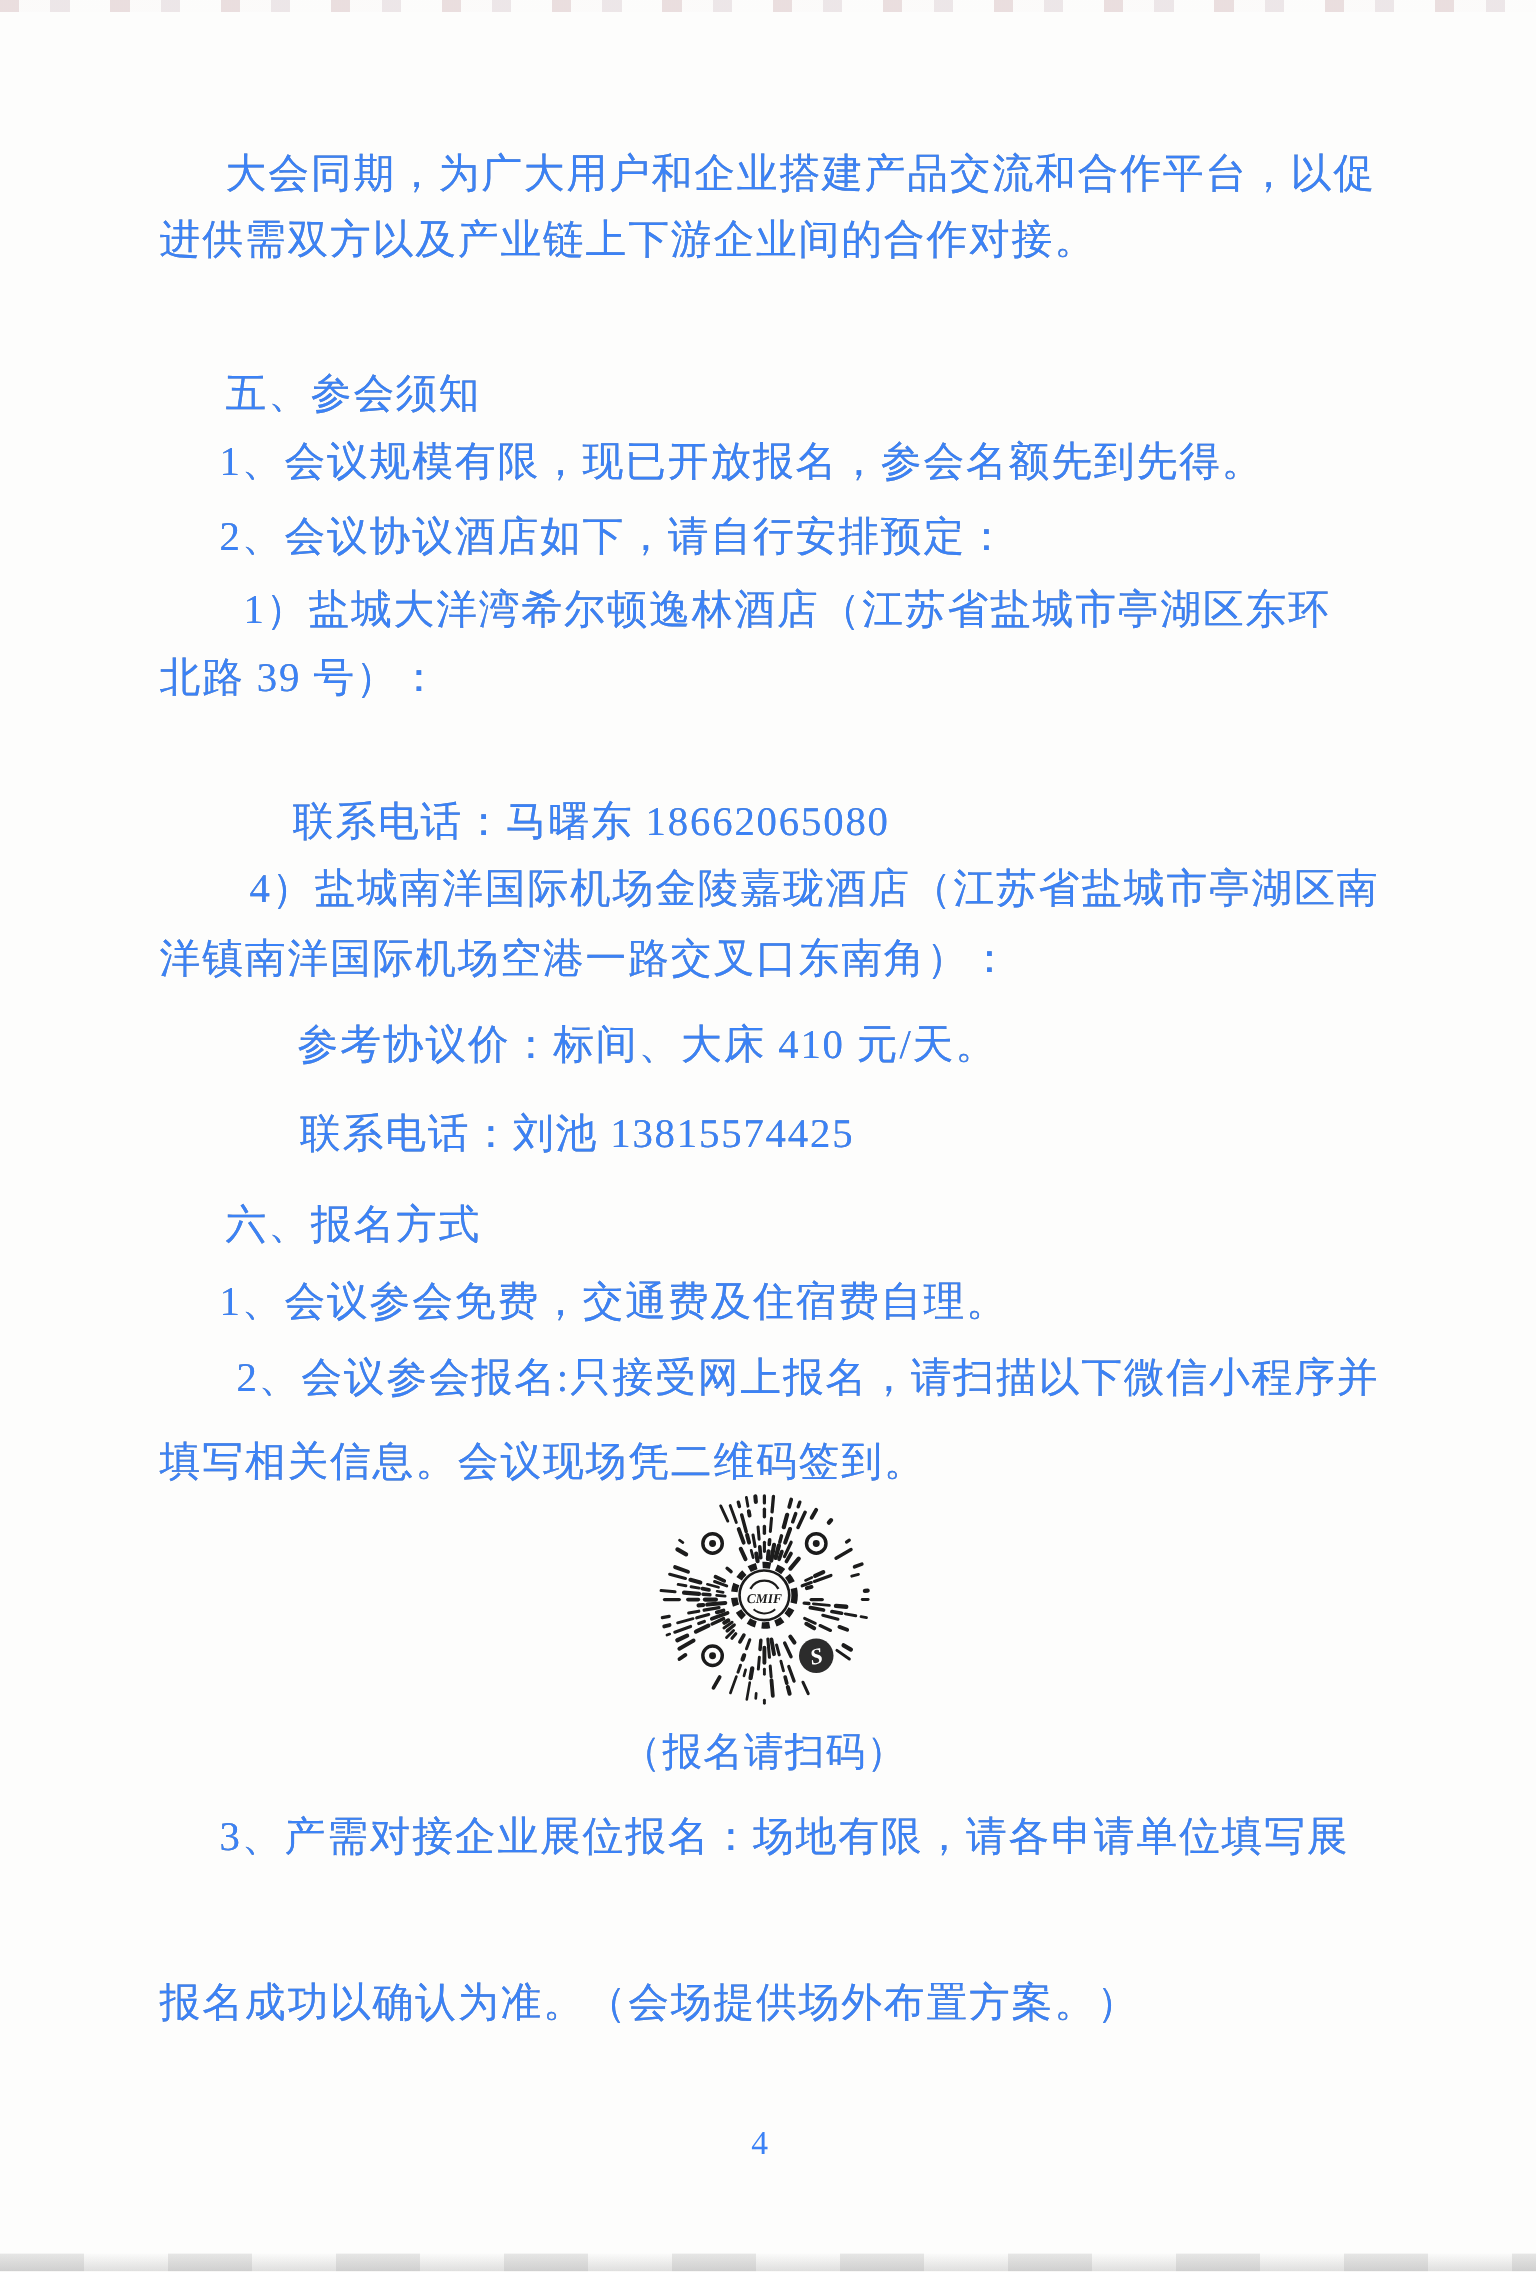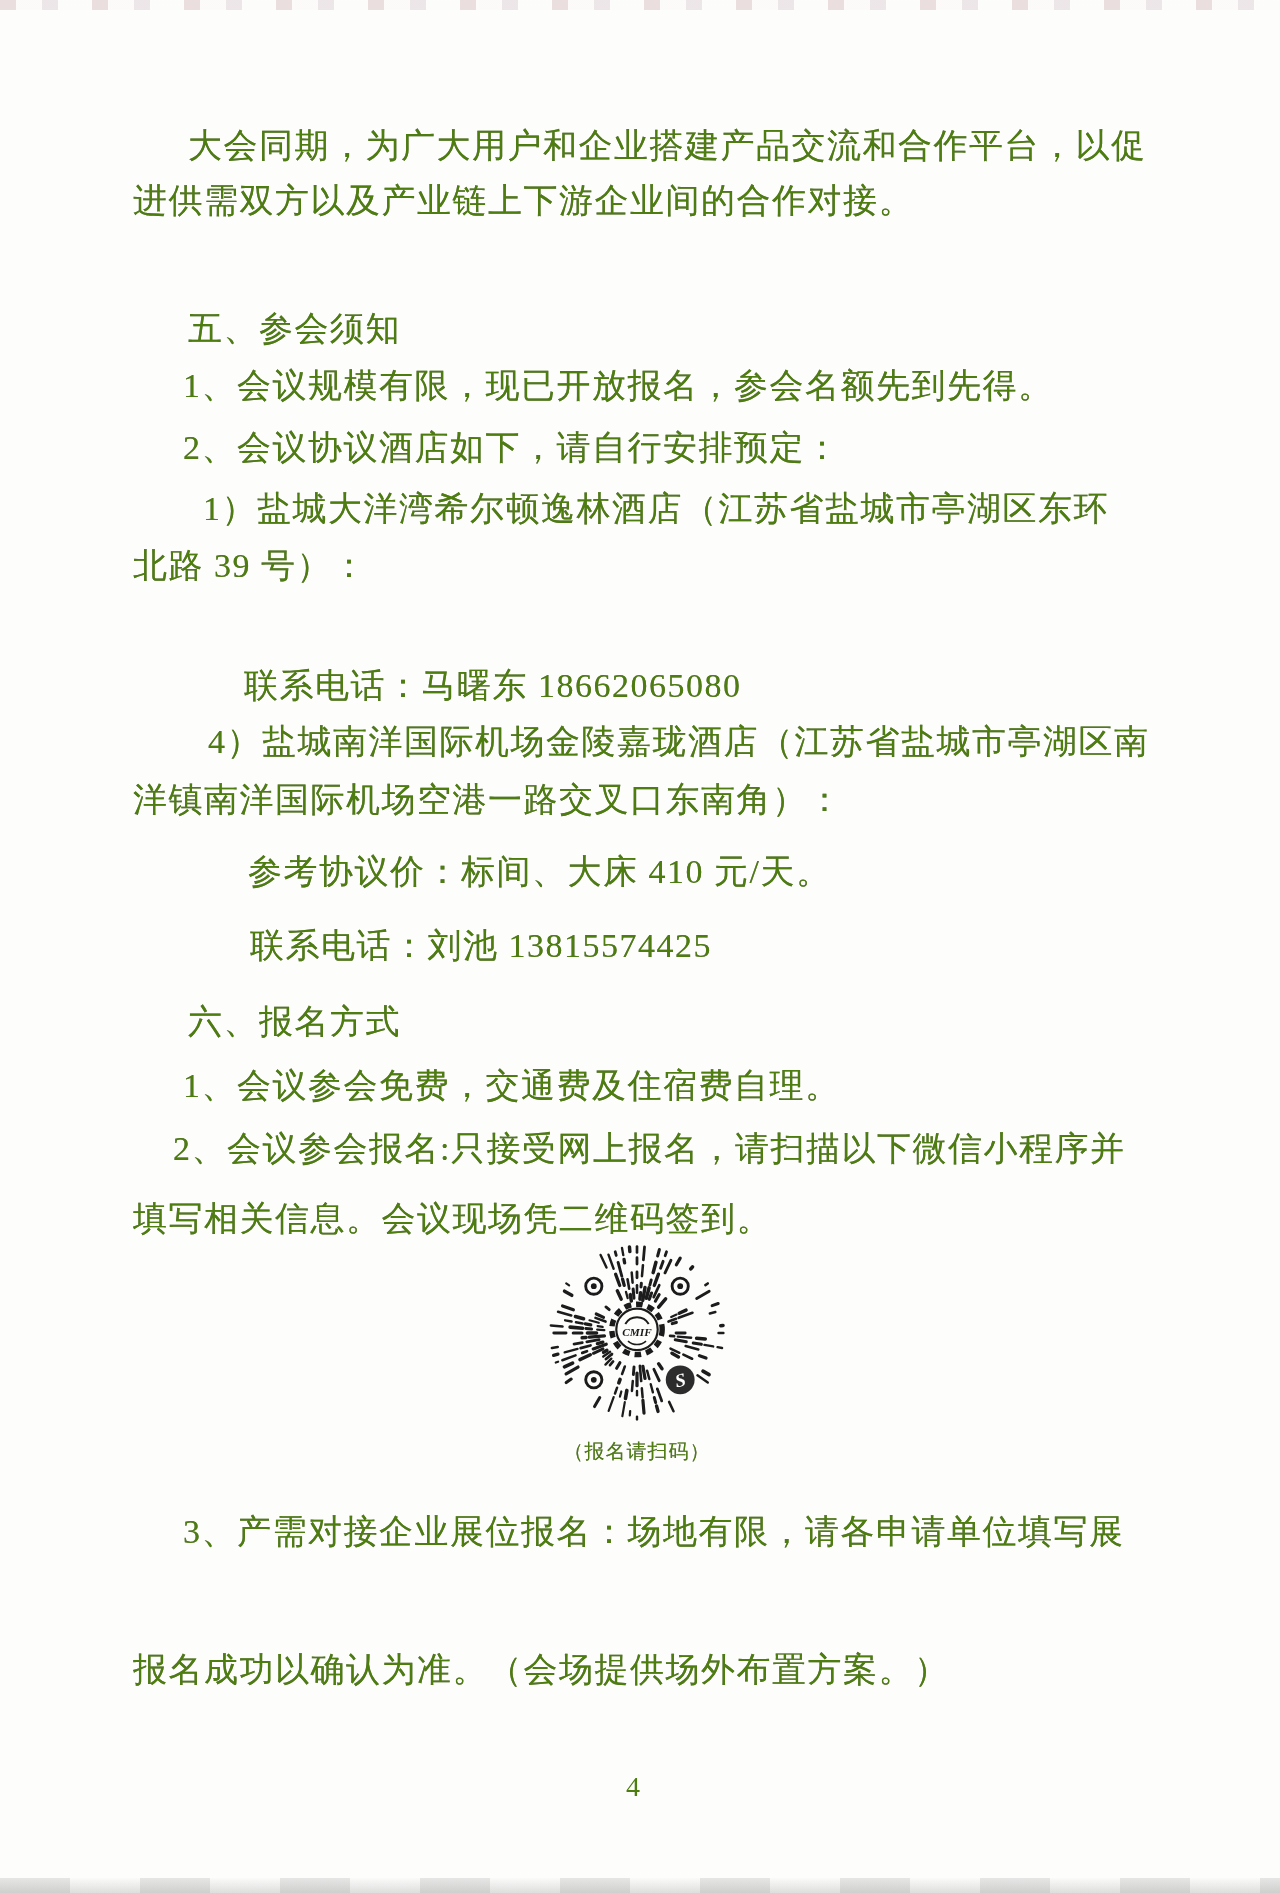--- a/index.html
+++ b/index.html
@@ -1,21 +1,21 @@
 <!DOCTYPE html>
 <html><head>
 <meta charset="utf-8">
 <style>
   html,body{margin:0;padding:0;background:#ffffff;}
   .page{
     position:relative;
     width:1280px;height:1893px;
     background:#fdfdfc;
     font-family:"Liberation Serif","DejaVu Serif",serif;
-    color:#4d7c0f;
+    color:#3b82f6;
     overflow:hidden;
   }
   .scan-top{
     position:absolute;top:0;left:0;right:0;height:10px;
     background:
       repeating-linear-gradient(90deg,
         rgba(203,172,175,0.38) 0px 16px,
         rgba(238,229,230,0.10) 16px 42px,
         rgba(199,178,186,0.30) 42px 58px,
         rgba(246,241,241,0.08) 58px 92px);
@@ -33,21 +33,21 @@
     font-size:34px;
     line-height:40px;
     letter-spacing:1.5px;
     white-space:nowrap;
     text-shadow:0 0 0.5px rgba(45,45,45,0.55);
   }
   .bold{font-weight:normal;}
   .qr-wrap{position:absolute;top:1243px;left:547px;width:180px;height:180px;}
   .caption{
     position:absolute;top:1438px;left:0;right:6px;
-    text-align:center;font-size:20px;letter-spacing:1px;
+    text-align:center;font-size:33px;letter-spacing:1px;
     text-shadow:0 0 0.5px rgba(45,45,45,0.5);
   }
   .pagenum{
     position:absolute;top:1771px;left:0;right:14px;
     text-align:center;font-size:28px;
   }
 </style>
 </head>
 <body>
 
@@ -62,21 +62,21 @@
   <div class="ln" style="top:428px;left:183px">2、会议协议酒店如下，请自行安排预定：</div>
   <div class="ln" style="top:489px;left:203px">1）盐城大洋湾希尔顿逸林酒店（江苏省盐城市亭湖区东环</div>
   <div class="ln" style="top:546px;left:133px">北路 39 号）：</div>
   <div class="ln" style="top:666px;left:244px">联系电话：马曙东 18662065080</div>
   <div class="ln" style="top:722px;left:208px">4）盐城南洋国际机场金陵嘉珑酒店（江苏省盐城市亭湖区南</div>
   <div class="ln" style="top:780px;left:133px">洋镇南洋国际机场空港一路交叉口东南角）：</div>
   <div class="ln" style="top:852px;left:248px">参考协议价：标间、大床 410 元/天。</div>
   <div class="ln" style="top:926px;left:250px">联系电话：刘池 13815574425</div>
   <div class="ln bold" style="top:1002px;left:188px">六、报名方式</div>
   <div class="ln" style="top:1066px;left:183px">1、会议参会免费，交通费及住宿费自理。</div>
-  <div class="ln" style="top:1129px;left:173px">2、会议参会报名:只接受网上报名，请扫描以下微信小程序并</div>
+  <div class="ln" style="top:1129px;left:197px">2、会议参会报名:只接受网上报名，请扫描以下微信小程序并</div>
   <div class="ln" style="top:1199px;left:133px">填写相关信息。会议现场凭二维码签到。</div>
 
   <div class="qr-wrap">
     <svg id="qr-svg" viewBox="0 0 200 200" width="180" height="180">
       <g>
         <circle cx="52" cy="48" r="9" fill="none" stroke="#1b1b1b" stroke-width="3.2"></circle>
         <circle cx="52" cy="48" r="3.2" fill="#1b1b1b"></circle>
       </g>
       <g>
         <circle cx="148" cy="48" r="9" fill="none" stroke="#1b1b1b" stroke-width="3.2"></circle>

